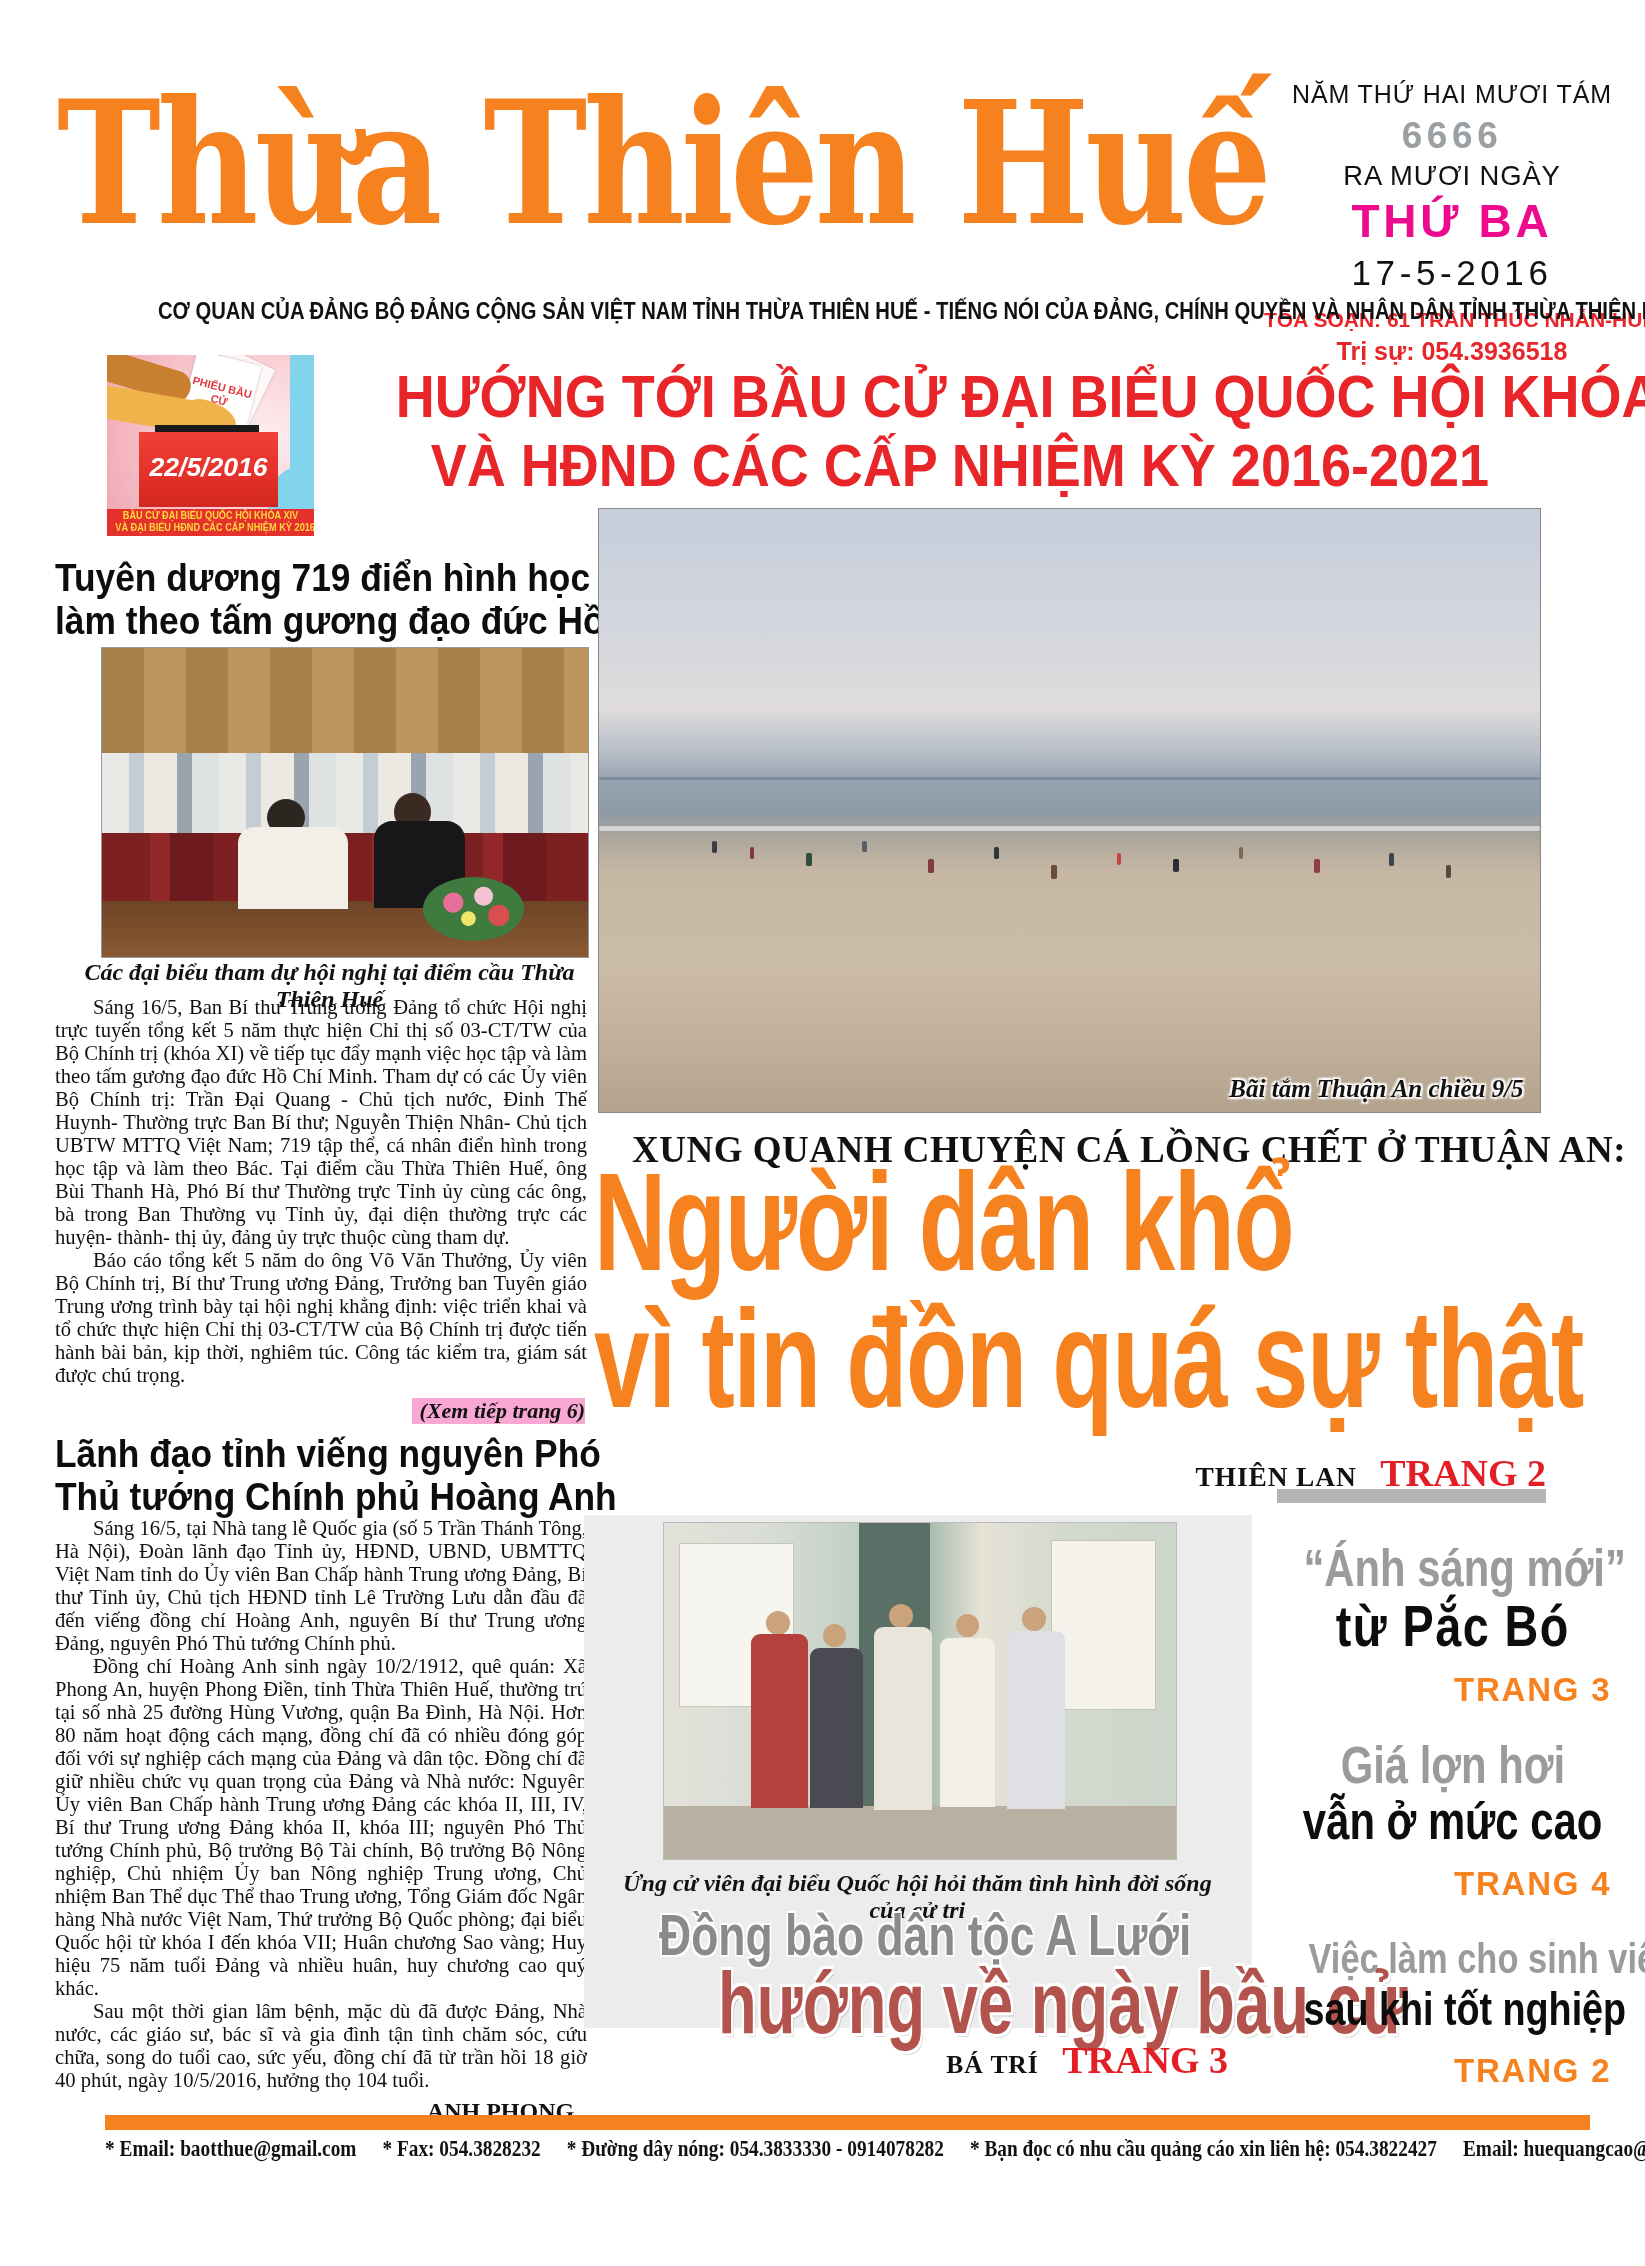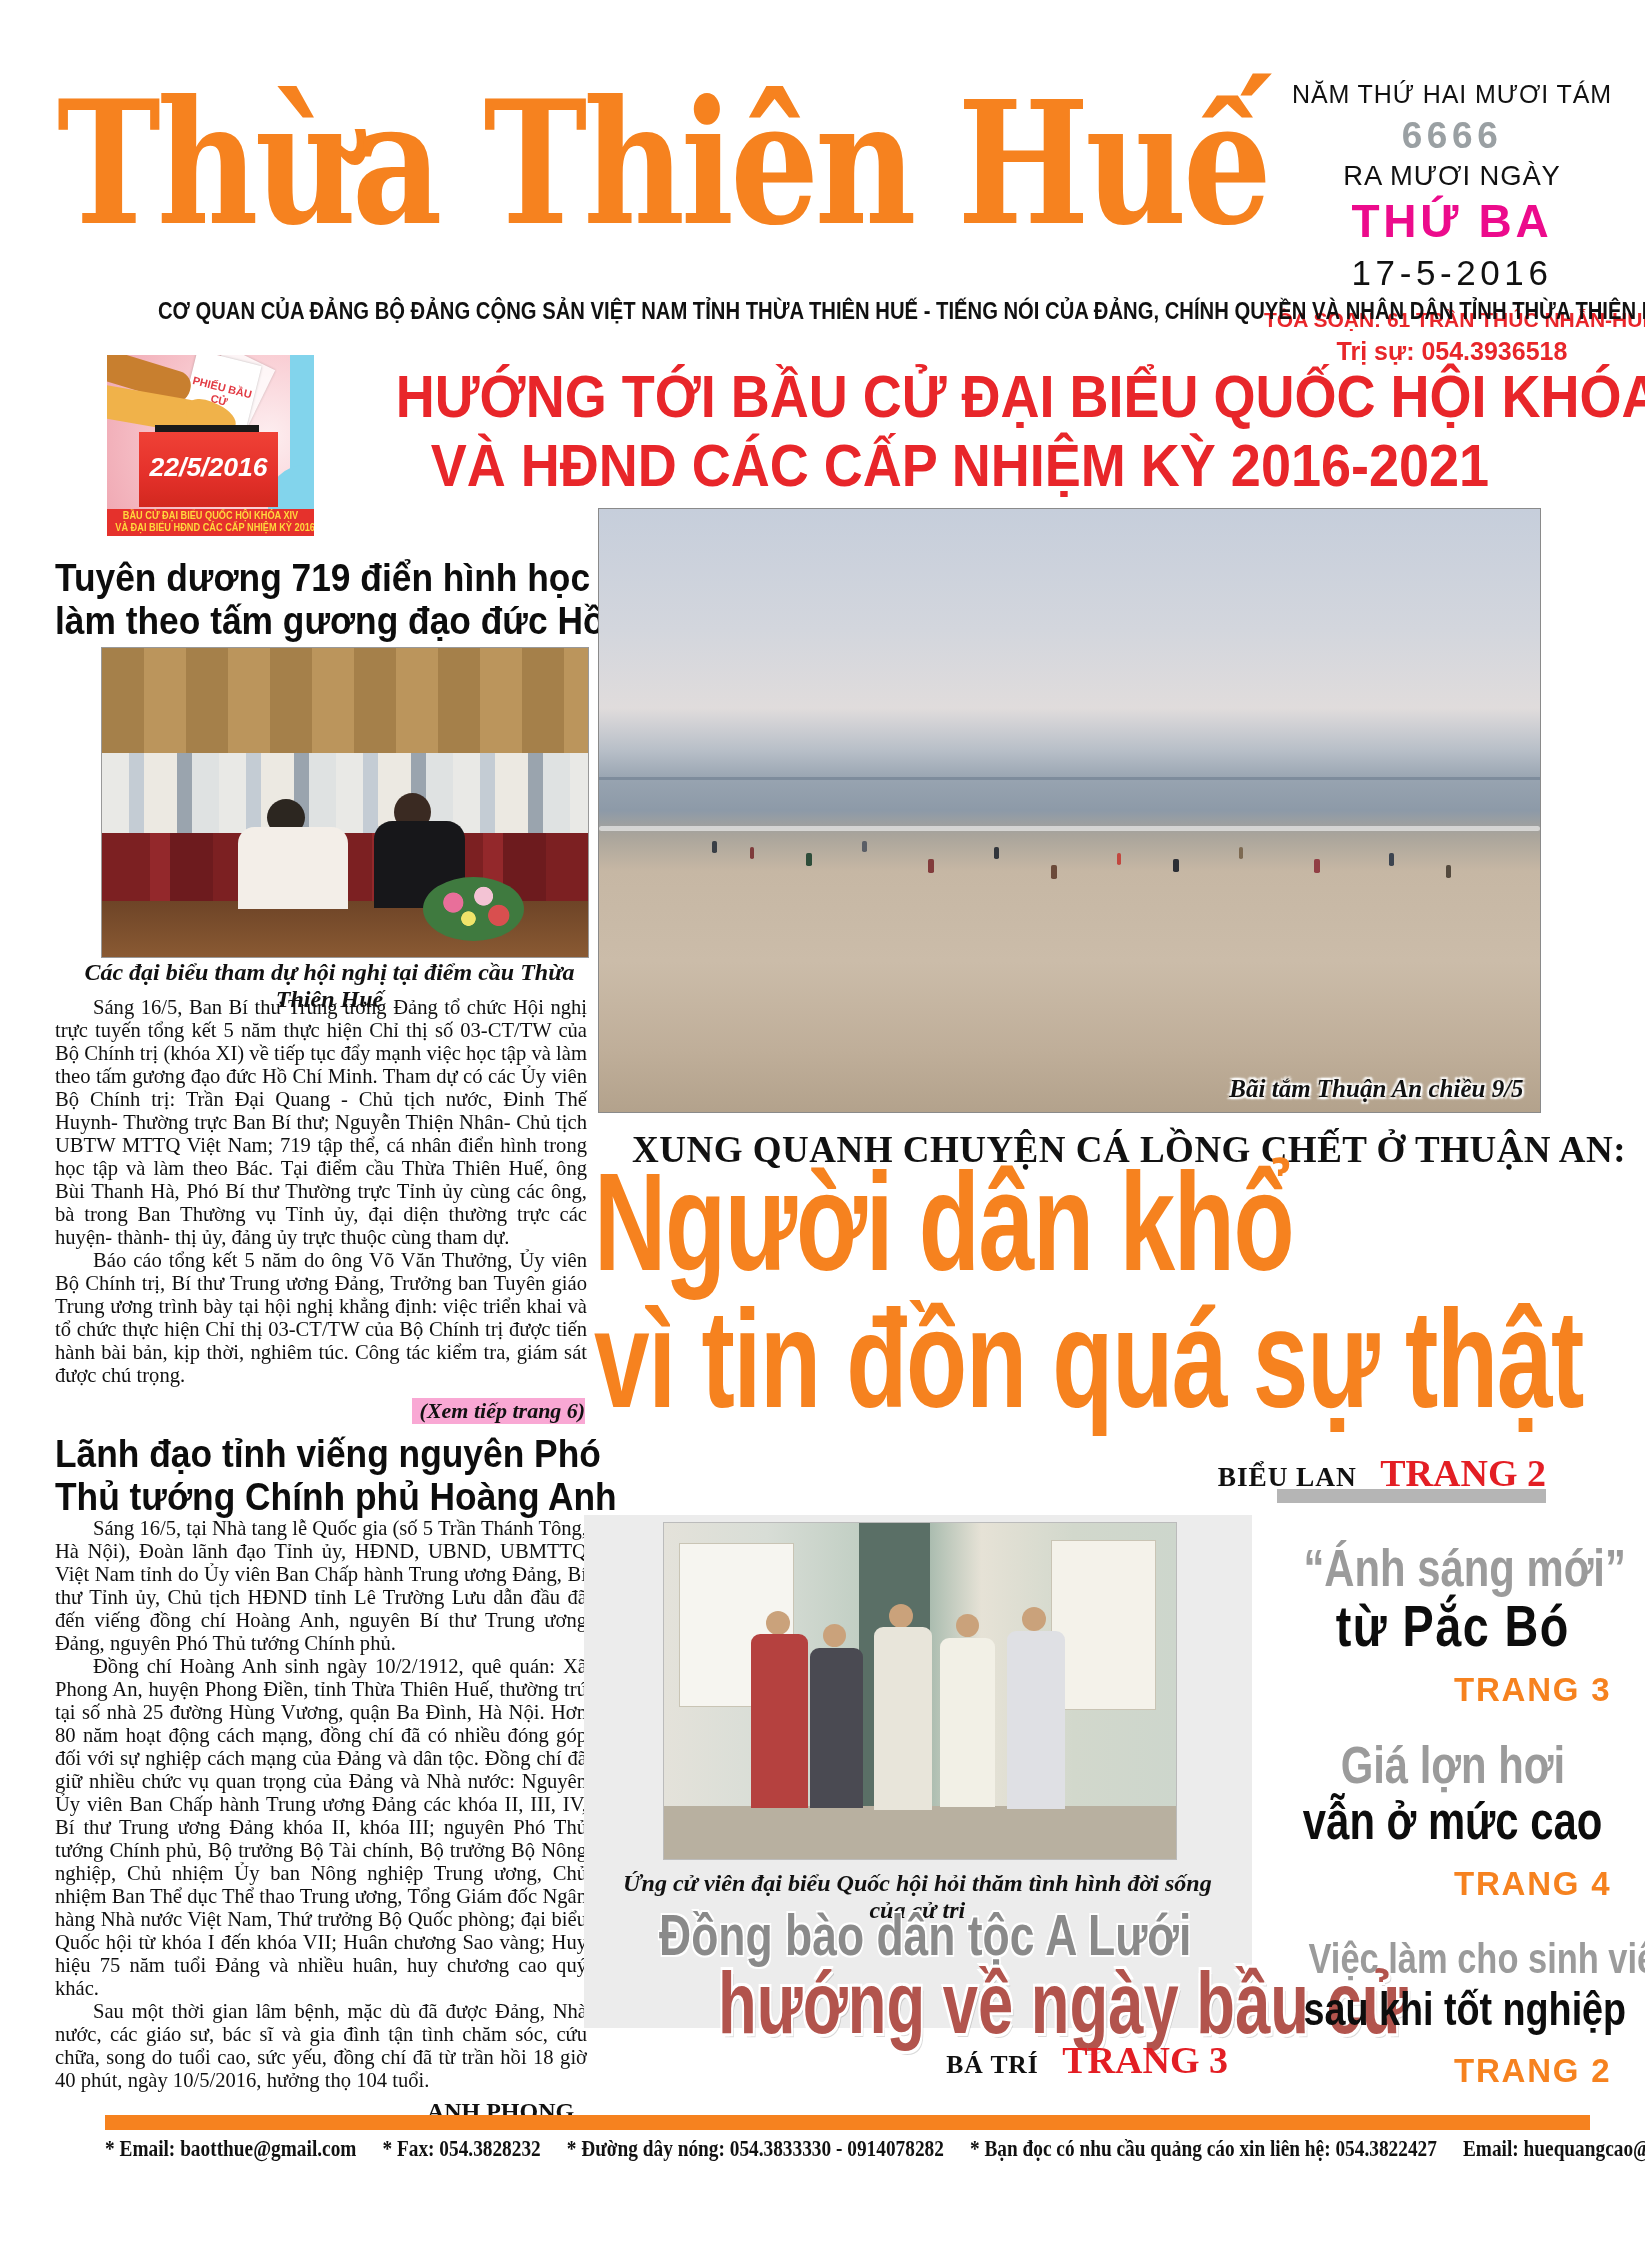--- a/index.html
+++ b/index.html
@@ -242,21 +242,21 @@
   </div>
 
   <div class="abs kicker">XUNG QUANH CHUYỆN CÁ LỒNG CHẾT Ở THUẬN AN:</div>
 
   <div class="abs mainhead">
     <span>Người dân khổ</span><br>
     <span>vì tin đồn quá sự thật</span>
   </div>
 
   <div class="abs byline-row">
-    <span class="byline-name">BIỂU LAN</span>
+    <span class="byline-name">THIÊN LAN</span>
     <span class="pageref-red">TRANG 2</span>
   </div>
 
   <div class="abs graybar"></div>
 
   <div class="abs graybox">
     <div class="photo3">
       <div class="p3-board"></div>
       <div class="p3-board2"></div>
       <div class="p3-door"></div>

